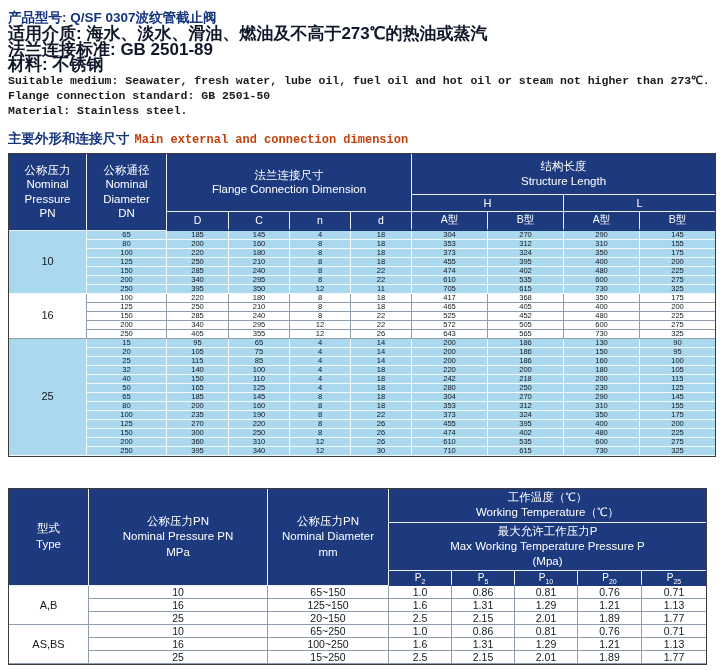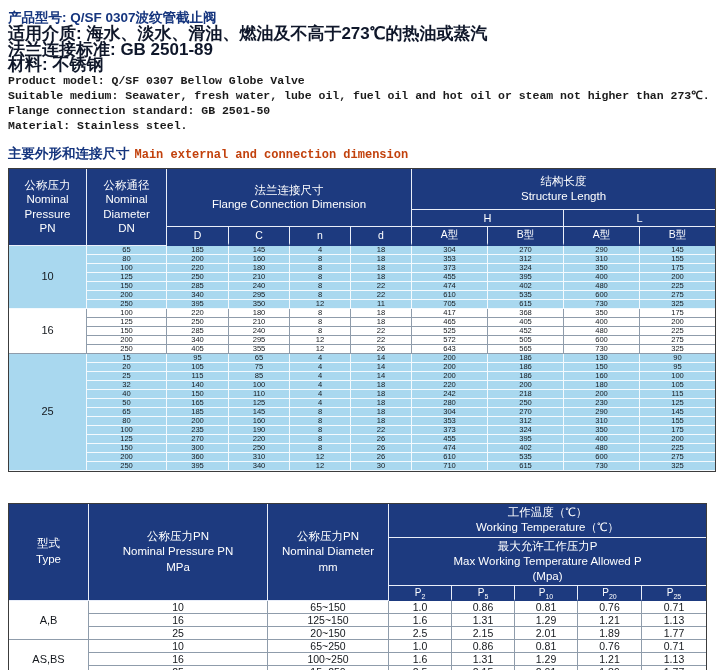--- a/index.html
+++ b/index.html
@@ -69,21 +69,20 @@
 </head>
 <body>
 
 <div class="doc">
 
   <div class="info-block">
     <p class="zh navy">产品型号: Q/SF 0307波纹管截止阀</p>
     <p class="zh">适用介质: 海水、淡水、滑油、燃油及不高于273℃的热油或蒸汽</p>
     <p class="zh">法兰连接标准: GB 2501-89</p>
     <p class="zh">材料: 不锈钢</p>
-    <p class="en">Product model: Q/SF 0307 Bellow Globe Valve</p>
     <p class="en">Suitable medium: Seawater, fresh water, lube oil, fuel oil and hot oil or steam not higher than 273℃.</p>
     <p class="en">Flange connection standard: GB 2501-50</p>
     <p class="en">Material: Stainless steel.</p>
   </div>
 
   <div class="section-title">
     <span class="zh-title">主要外形和连接尺寸</span><span class="en-title">Main external and connection  dimension</span>
   </div>
 
   <table class="t1">
@@ -430,21 +429,21 @@
 Nominal Pressure PN
 MPa</th>
         <th rowspan="3" class="pre side">公称压力PN
 Nominal Diameter
 mm</th>
         <th colspan="5" class="pre">工作温度（℃）
 Working Temperature（℃）</th>
       </tr>
       <tr>
         <th colspan="5" class="pre">最大允许工作压力P
-Max Working Temperature Allowed P
+Max Working Temperature Pressure P
 (Mpa)</th>
       </tr>
       <tr>
         <th><span>P</span><sub>2</sub></th>
         <th><span>P</span><sub>5</sub></th>
         <th><span>P</span><sub>10</sub></th>
         <th><span>P</span><sub>20</sub></th>
         <th><span>P</span><sub>25</sub></th>
       </tr>
     </thead>

